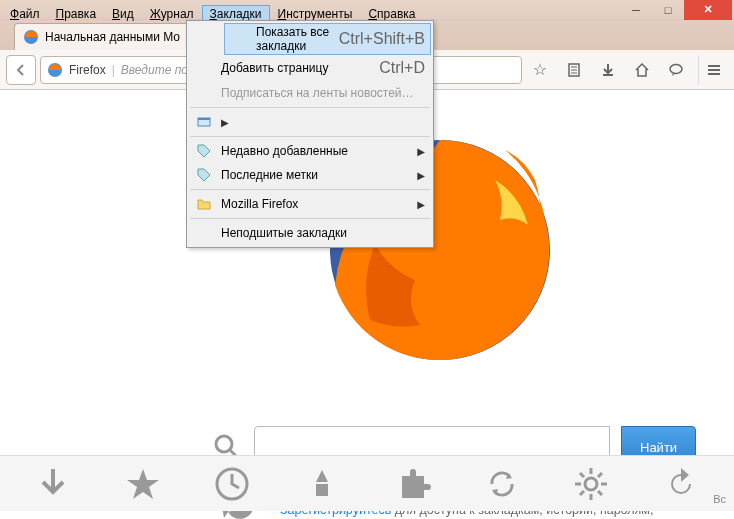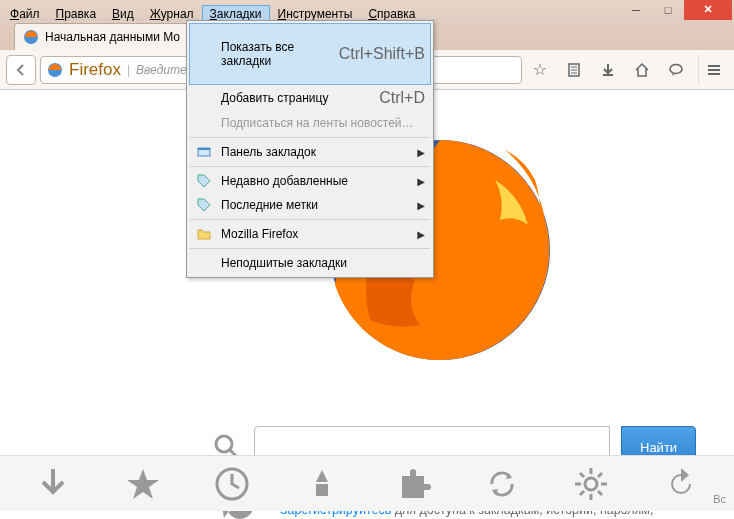--- a/index.html
+++ b/index.html
@@ -15,32 +15,32 @@
 .win-btn.close { background: #e04b3c; color: #fff; width: 48px; }
 
 .tabbar { height: 30px; background: linear-gradient(to bottom, #e2cdc0, #ddc7b8); display: flex; align-items: flex-end; padding-left: 14px; }
 .tab { background: #f7f2ee; border: 1px solid #b8a89c; border-bottom: none; border-radius: 4px 4px 0 0; padding: 5px 12px 5px 8px; display: flex; align-items: center; gap: 6px; font-size: 12px; max-width: 180px; }
 .favicon { width: 16px; height: 16px; }
 
 .navbar { height: 40px; background: #f8f5f2; border-bottom: 1px solid #ccc; display: flex; align-items: center; padding: 0 6px; gap: 4px; }
 .back-btn { width: 30px; height: 30px; border: 1px solid #c0b4a8; border-radius: 4px; display: flex; align-items: center; justify-content: center; background: #fff; }
 .urlbar { flex: 1; height: 28px; border: 1px solid #c0b4a8; border-radius: 4px; background: #fff; display: flex; align-items: center; padding: 0 6px; gap: 6px; }
 .ff-badge { width: 16px; height: 16px; }
-.ff-label { color: #a16207; font-size: 17px; font-weight: 500; }
+.ff-label { color: #404040; font-size: 12px; font-weight: 500; }
 .url-sep { color: #bbb; }
 .url-placeholder { color: #999; font-style: italic; font-size: 12px; }
 .nav-icons { display: flex; gap: 6px; align-items: center; }
 .nav-icon { width: 28px; height: 28px; display: flex; align-items: center; justify-content: center; color: #666; font-size: 16px; }
 .hamburger { width: 30px; height: 30px; border-left: 1px solid #ddd; display: flex; align-items: center; justify-content: center; margin-left: 4px; }
 
 .content { position: relative; height: 429px; background: #fff; }
 
 .dropdown { position: absolute; top: 20px; left: 186px; width: 248px; background: #f0f0f0; border: 1px solid #9a9a9a; box-shadow: 2px 2px 4px rgba(0,0,0,0.2); z-index: 100; padding: 2px; }
 .dropdown-item { display: flex; align-items: center; padding: 4px 6px; gap: 8px; cursor: default; font-size: 12px; }
-.dropdown-item.highlighted { background: #cde4f7; border: 1px solid #7ab0e0; padding: 16px 5px; }
+.dropdown-item.highlighted { background: #cde4f7; border: 1px solid #7ab0e0; padding: 1px 5px; margin-left: 35px; }
 .dropdown-item .icon-slot { width: 18px; height: 16px; display: flex; align-items: center; justify-content: center; }
 .dropdown-item .label { flex: 1; }
 .dropdown-item .shortcut { color: #666; font-size: 16px; }
 .dropdown-item .arrow { color: #333; font-size: 10px; }
 .dropdown-item.disabled { color: #999; }
 .dropdown-sep { height: 1px; background: #d0d0d0; margin: 2px 1px; }
 
 .firefox-logo { position: absolute; top: 30px; left: 310px; width: 260px; height: 260px; }
 
 .search-row { position: absolute; top: 336px; left: 212px; display: flex; align-items: center; gap: 12px; }
@@ -154,21 +154,20 @@
     <span class="label">Подписаться на ленты новостей…</span>
   </div>
   <div class="dropdown-sep"></div>
   <div class="dropdown-item">
     <span class="icon-slot">
         <svg width="14" height="14" viewBox="0 0 14 14">
           <rect x="1" y="3" width="12" height="8" fill="#d4e6f9" stroke="#4a8cc9"></rect>
           <rect x="1" y="3" width="12" height="2" fill="#4a8cc9"></rect>
         </svg>
       </span>
-    <span class="label">Панель закладок</span>
     <span class="arrow">▶</span>
   </div>
   <div class="dropdown-sep"></div>
   <div class="dropdown-item">
     <span class="icon-slot">
         <svg width="14" height="14" viewBox="0 0 14 14">
           <path d="M1 1 L7 1 L13 7 L7 13 L1 7 Z" fill="#c4e0f0" stroke="#5a9"></path>
         </svg>
       </span>
     <span class="label">Недавно добавленные</span>

